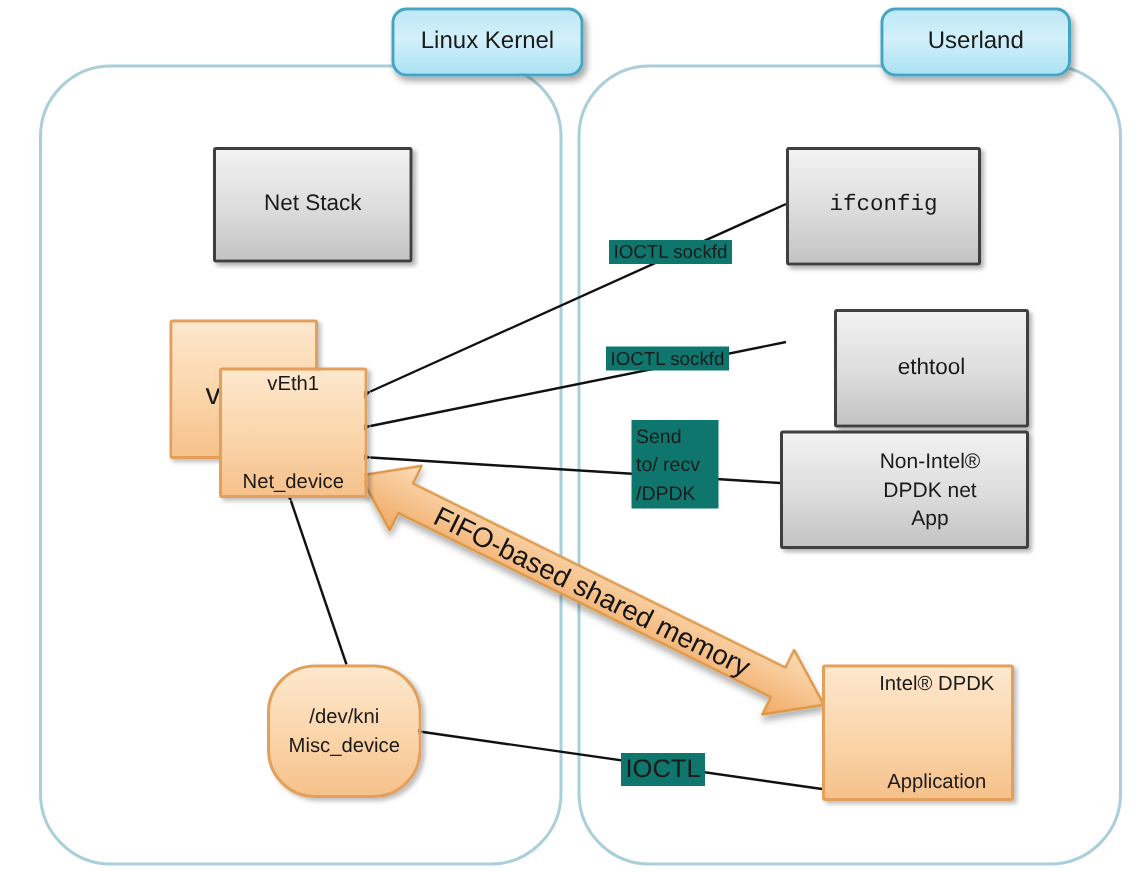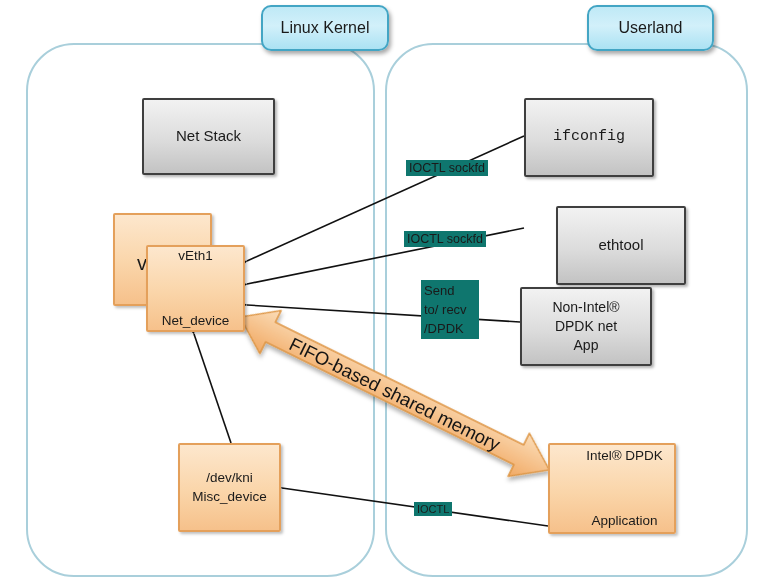--- a/index.html
+++ b/index.html
@@ -83,49 +83,49 @@
     </g>
   </svg>
 
   <div class="edge-label" style="left:406px;top:160px;">IOCTL sockfd</div>
   <div class="edge-label" style="left:404px;top:231px;">IOCTL sockfd</div>
   <div class="edge-label multiline" style="left:421px;top:280px;width:52px;">
     <div>Send</div>
     <div>to/ recv</div>
     <div>/DPDK</div>
   </div>
-  <div class="edge-label" style="left:414px;top:502px;font-size:11px;text-align:right;">IOCTL</div>
+  <div class="edge-label" style="left:414px;top:502px;font-size:17px;text-align:right;">IOCTL</div>
 
   <div class="node gray-box" style="left:142px;top:98px;width:129px;height:73px;">
     <span>Net Stack</span>
   </div>
 
   <div class="node orange-box veth0" style="left:113px;top:213px;width:95px;height:82px;">
     <span>vEth0</span>
   </div>
 
   <div class="node orange-box z-top" style="left:146px;top:245px;width:95px;height:83px;">
     <span>vEth1</span>
     <span>Net_device</span>
   </div>
 
-  <div class="node orange-box" style="left:178px;top:443px;width:99px;height:85px;">
+  <div class="node orange-box" style="left:178px;top:443px;width:99px;height:85px;border-radius:32px;">
     <span>/dev/kni</span>
     <span>Misc_device</span>
   </div>
 
   <div class="node gray-box" style="left:524px;top:98px;width:126px;height:75px;font-family:Liberation Mono, monospace;">
     <span>ifconfig</span>
   </div>
 
   <div class="node gray-box" style="left:556px;top:190px;width:126px;height:75px;margin-top:16px;">
     <span>ethtool</span>
   </div>
 
-  <div class="node gray-box nonintel" style="left:520px;top:287px;width:128px;height:75px;">
+  <div class="node gray-box nonintel" style="left:520px;top:287px;width:128px;height:75px;padding-left:34px;">
     <span>Non-Intel®</span>
     <span>DPDK net</span>
     <span>App</span>
   </div>
 
   <div class="node orange-box z-top" style="left:548px;top:443px;width:99px;height:87px;padding-left:25px;">
     <span>Intel® DPDK</span>
     <span>Application</span>
   </div>
 

